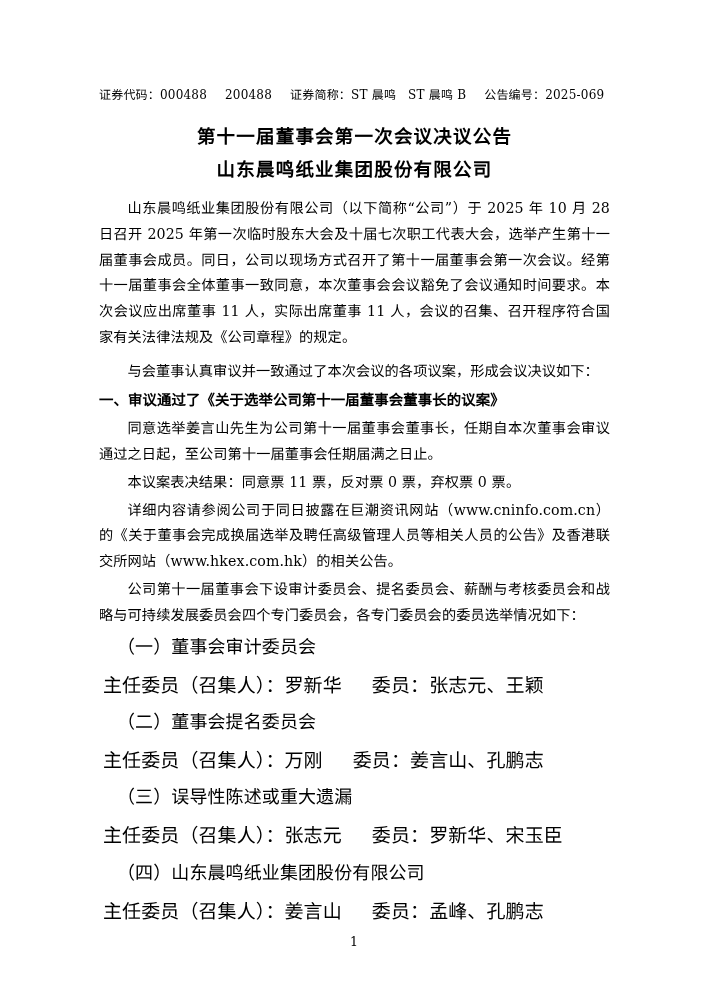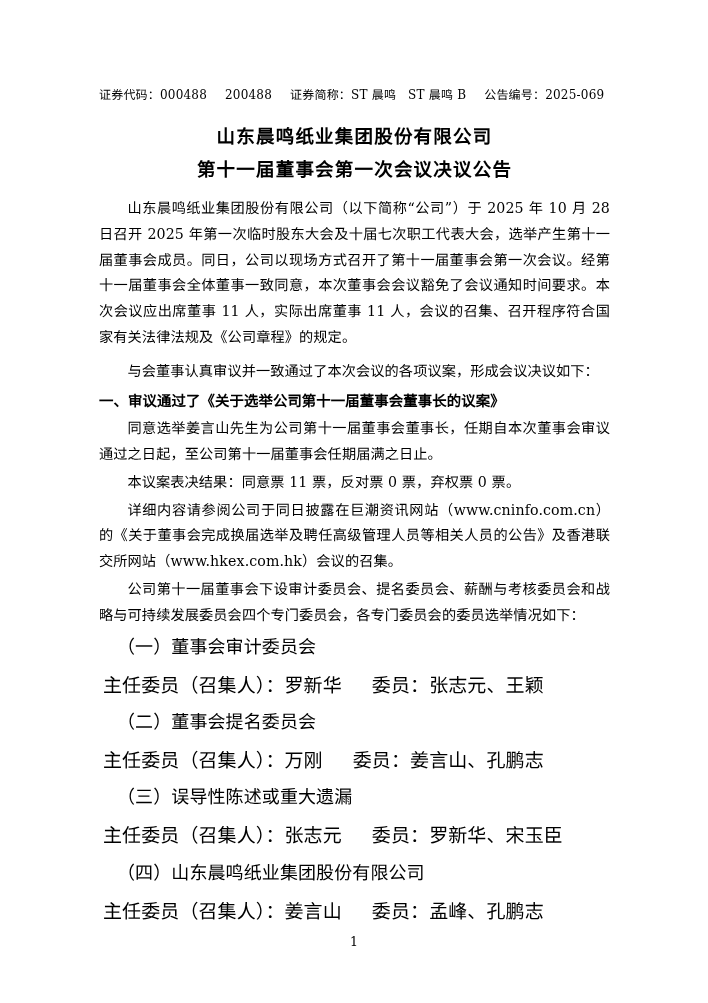--- a/index.html
+++ b/index.html
@@ -50,21 +50,21 @@
     font-size: 14.2px;
     line-height: 1.82;
     margin: 0 0 2px 0;
     text-align: justify;
     text-justify: inter-ideograph;
     text-indent: 2em;
     letter-spacing: 0.1px;
   }
 
   p.section-heading {
-    font-family: Liberation Sans, sans-serif;
+    font-family: Liberation Mono, monospace;
     font-weight: bold;
     font-size: 14.4px;
     line-height: 1.82;
     margin: 3px 0 2px 0;
     text-indent: 0;
     letter-spacing: 0.1px;
     white-space: nowrap;
   }
 
   p.sub-heading {
@@ -102,40 +102,40 @@
 </head>
 <body>
 
 <div class="page">
 
   <div class="doc-header">
     <span>证券代码：</span><span class="latin">000488</span><span class="sp-wide"></span><span class="latin">200488</span><span class="sp-wide"></span><span>证券简称：</span><span>ST 晨鸣</span><span class="sp-mid"></span><span>ST 晨鸣 B</span><span class="sp-wide"></span><span>公告编号：</span><span class="latin">2025-069</span>
   </div>
 
   <div class="title-block">
+    <div class="title-line">第十一届董事会第一次会议决议公告</div>
     <div class="title-line">山东晨鸣纸业集团股份有限公司</div>
-    <div class="title-line">第十一届董事会第一次会议决议公告</div>
   </div>
 
 
   <div class="spacer-sm"></div>
 
   <p class="body-text">山东晨鸣纸业集团股份有限公司（以下简称“公司”）于 2025 年 10 月 28 日召开 2025 年第一次临时股东大会及十届七次职工代表大会，选举产生第十一届董事会成员。同日，公司以现场方式召开了第十一届董事会第一次会议。经第十一届董事会全体董事一致同意，本次董事会会议豁免了会议通知时间要求。本次会议应出席董事 11 人，实际出席董事 11 人，会议的召集、召开程序符合国家有关法律法规及《公司章程》的规定。</p>
 
   <div class="spacer-sm"></div>
 
   <p class="body-text">与会董事认真审议并一致通过了本次会议的各项议案，形成会议决议如下：</p>
 
   <p class="section-heading">一、审议通过了《关于选举公司第十一届董事会董事长的议案》</p>
 
   <p class="body-text">同意选举姜言山先生为公司第十一届董事会董事长，任期自本次董事会审议通过之日起，至公司第十一届董事会任期届满之日止。</p>
 
   <p class="body-text">本议案表决结果：同意票 11 票，反对票 0 票，弃权票 0 票。</p>
 
-  <p class="body-text">详细内容请参阅公司于同日披露在巨潮资讯网站（www.cninfo.com.cn）的《关于董事会完成换届选举及聘任高级管理人员等相关人员的公告》及香港联交所网站（www.hkex.com.hk）会议的召集。</p>
+  <p class="body-text">详细内容请参阅公司于同日披露在巨潮资讯网站（www.cninfo.com.cn）的《关于董事会完成换届选举及聘任高级管理人员等相关人员的公告》及香港联交所网站（www.hkex.com.hk）的相关公告。</p>
 
 
   <p class="body-text">公司第十一届董事会下设审计委员会、提名委员会、薪酬与考核委员会和战略与可持续发展委员会四个专门委员会，各专门委员会的委员选举情况如下：</p>
 
   <p class="sub-heading">（一）董事会审计委员会</p>
   <p class="committee-line"><span>主任委员（召集人）：</span><span>罗新华</span><span class="gap"></span><span>委员：</span><span>张志元、王颖</span></p>
 
   <p class="sub-heading">（二）董事会提名委员会</p>
   <p class="committee-line"><span>主任委员（召集人）：</span><span>万刚</span><span class="gap"></span><span>委员：</span><span>姜言山、孔鹏志</span></p>
 

